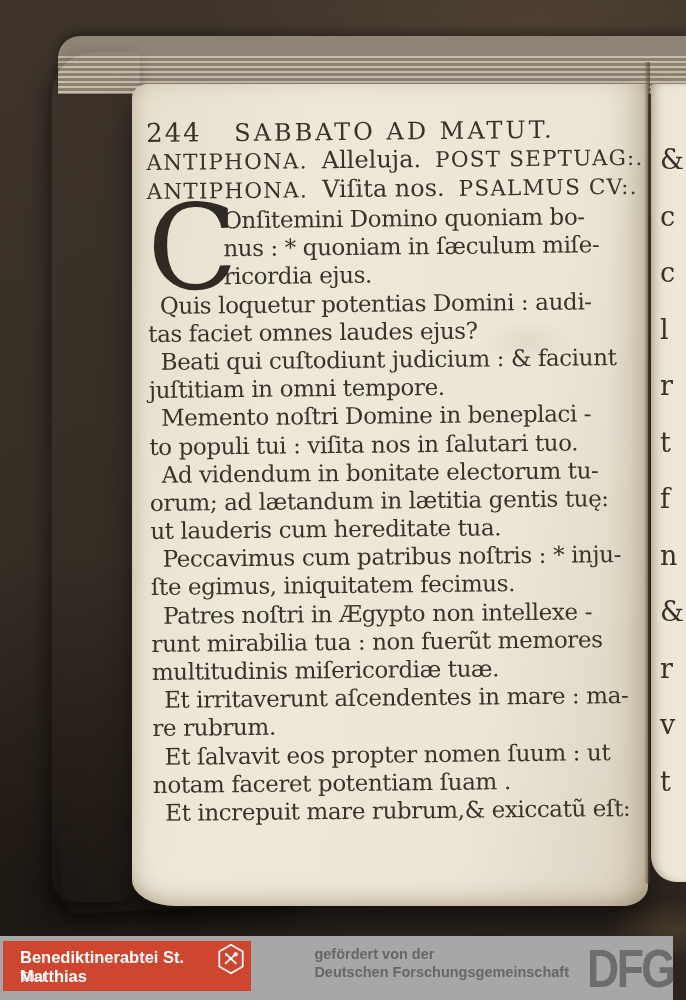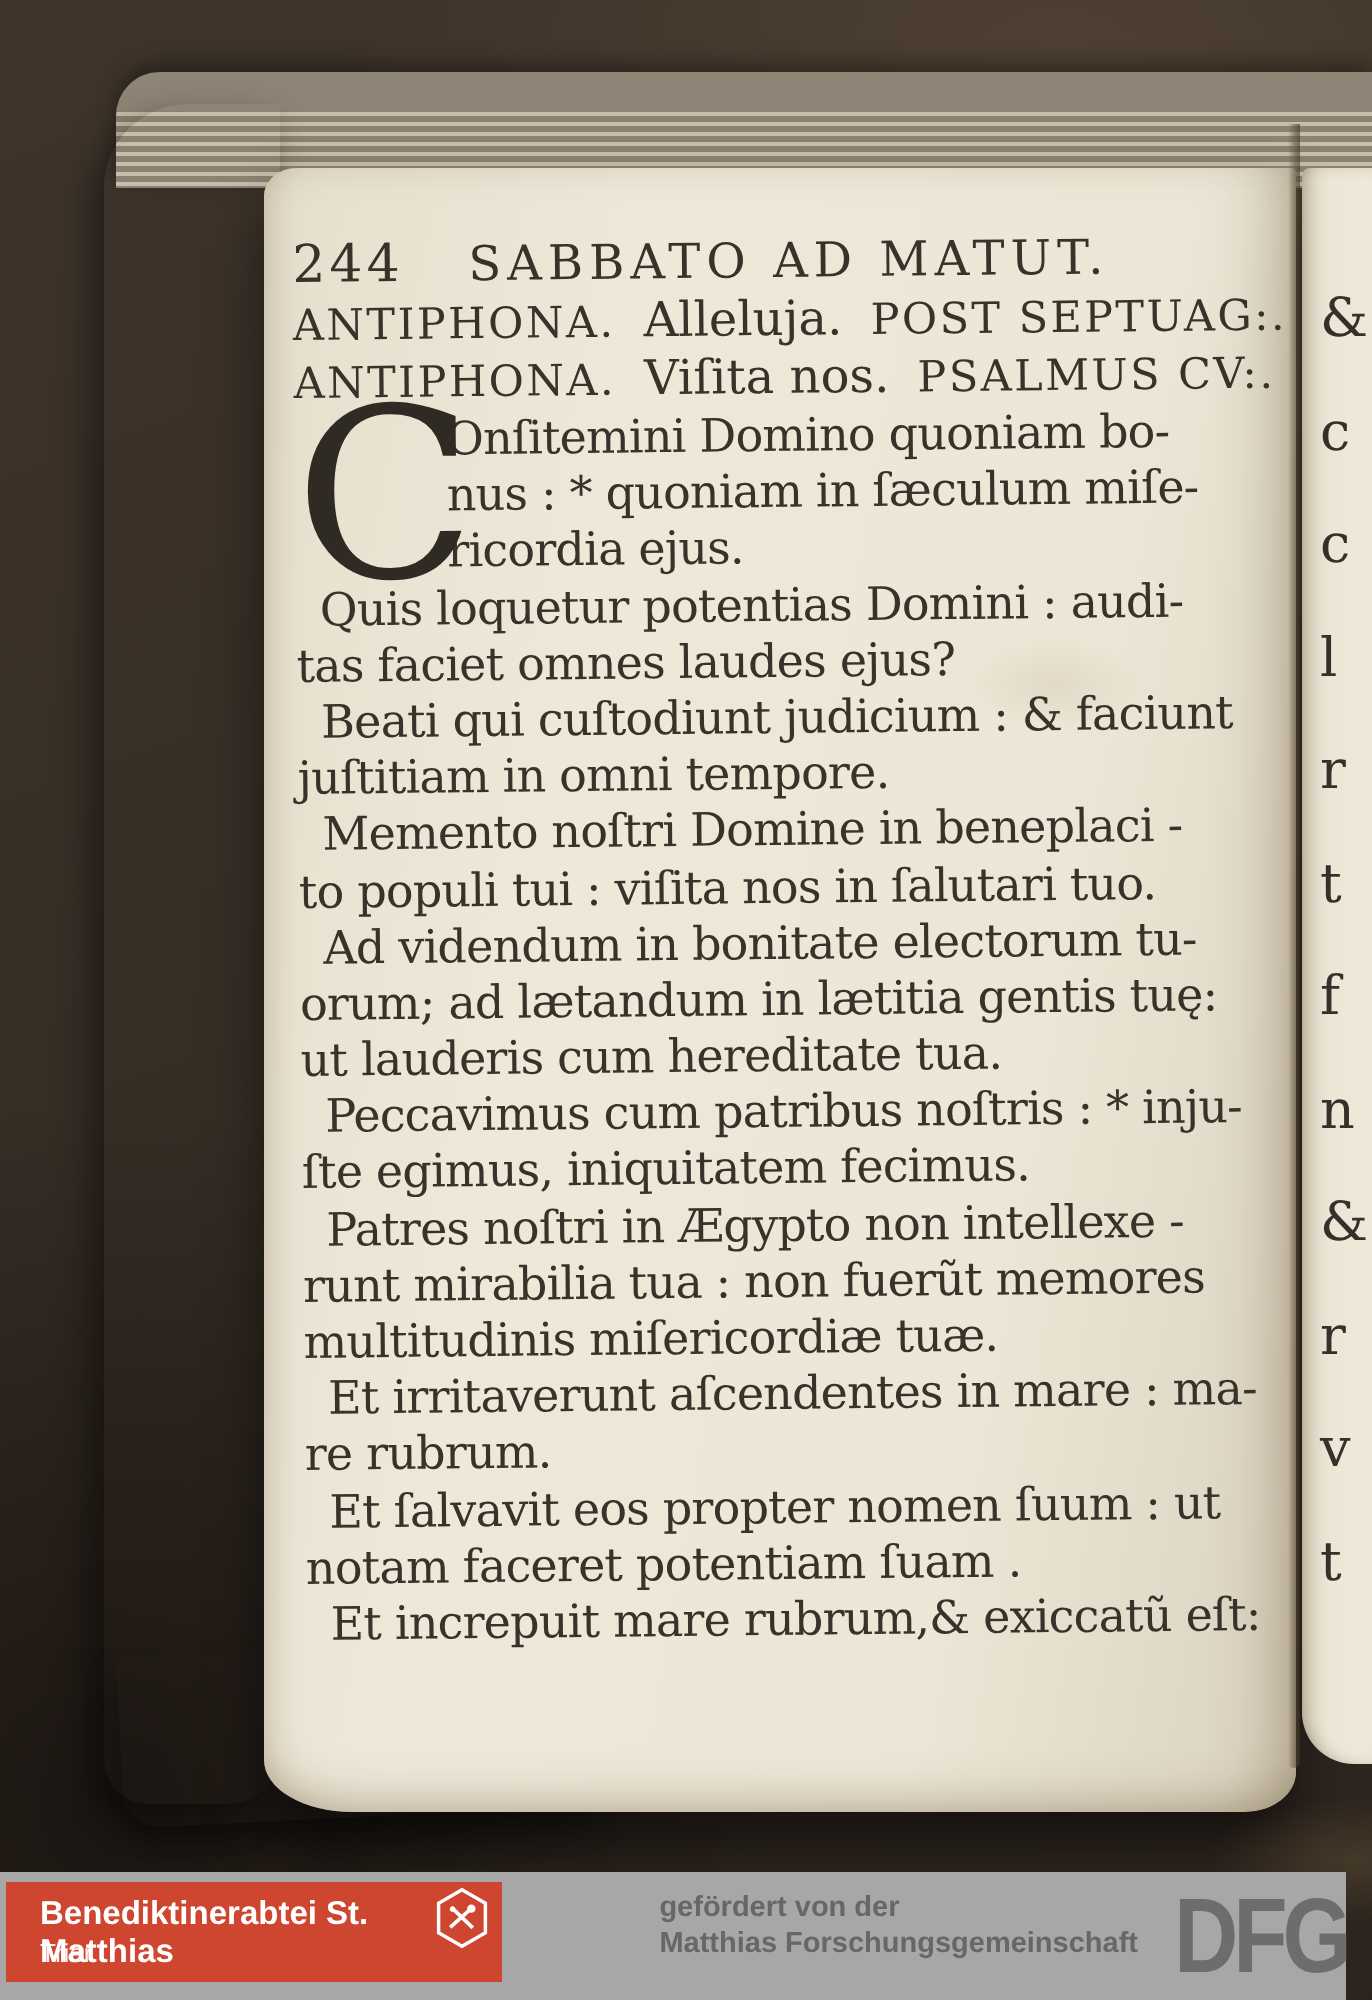--- a/index.html
+++ b/index.html
@@ -172,18 +172,18 @@
       <svg class="hexicon" width="30" height="32" viewBox="0 0 24 26">
         <polygon points="12,1.5 21.5,7 21.5,19 12,24.5 2.5,19 2.5,7" fill="none" stroke="#ffffff" stroke-width="1.4"></polygon>
         <line x1="7.2" y1="16.8" x2="16.6" y2="8.4" stroke="#ffffff" stroke-width="1.5"></line>
         <line x1="7.6" y1="8.6" x2="16.4" y2="17.0" stroke="#ffffff" stroke-width="1.5"></line>
         <circle cx="15.8" cy="9.2" r="1.7" fill="#ffffff"></circle>
         <circle cx="8.2" cy="9.4" r="1.1" fill="#ffffff"></circle>
       </svg>
     </div>
     <div class="funding">
       <div>gefördert von der</div>
-      <div>Matthias Forschungsgemeinschaft</div>
+      <div>Deutschen Forschungsgemeinschaft</div>
     </div>
     <div class="dfg">DFG</div>
   </div>
 
 </div>
 
 </body></html>

